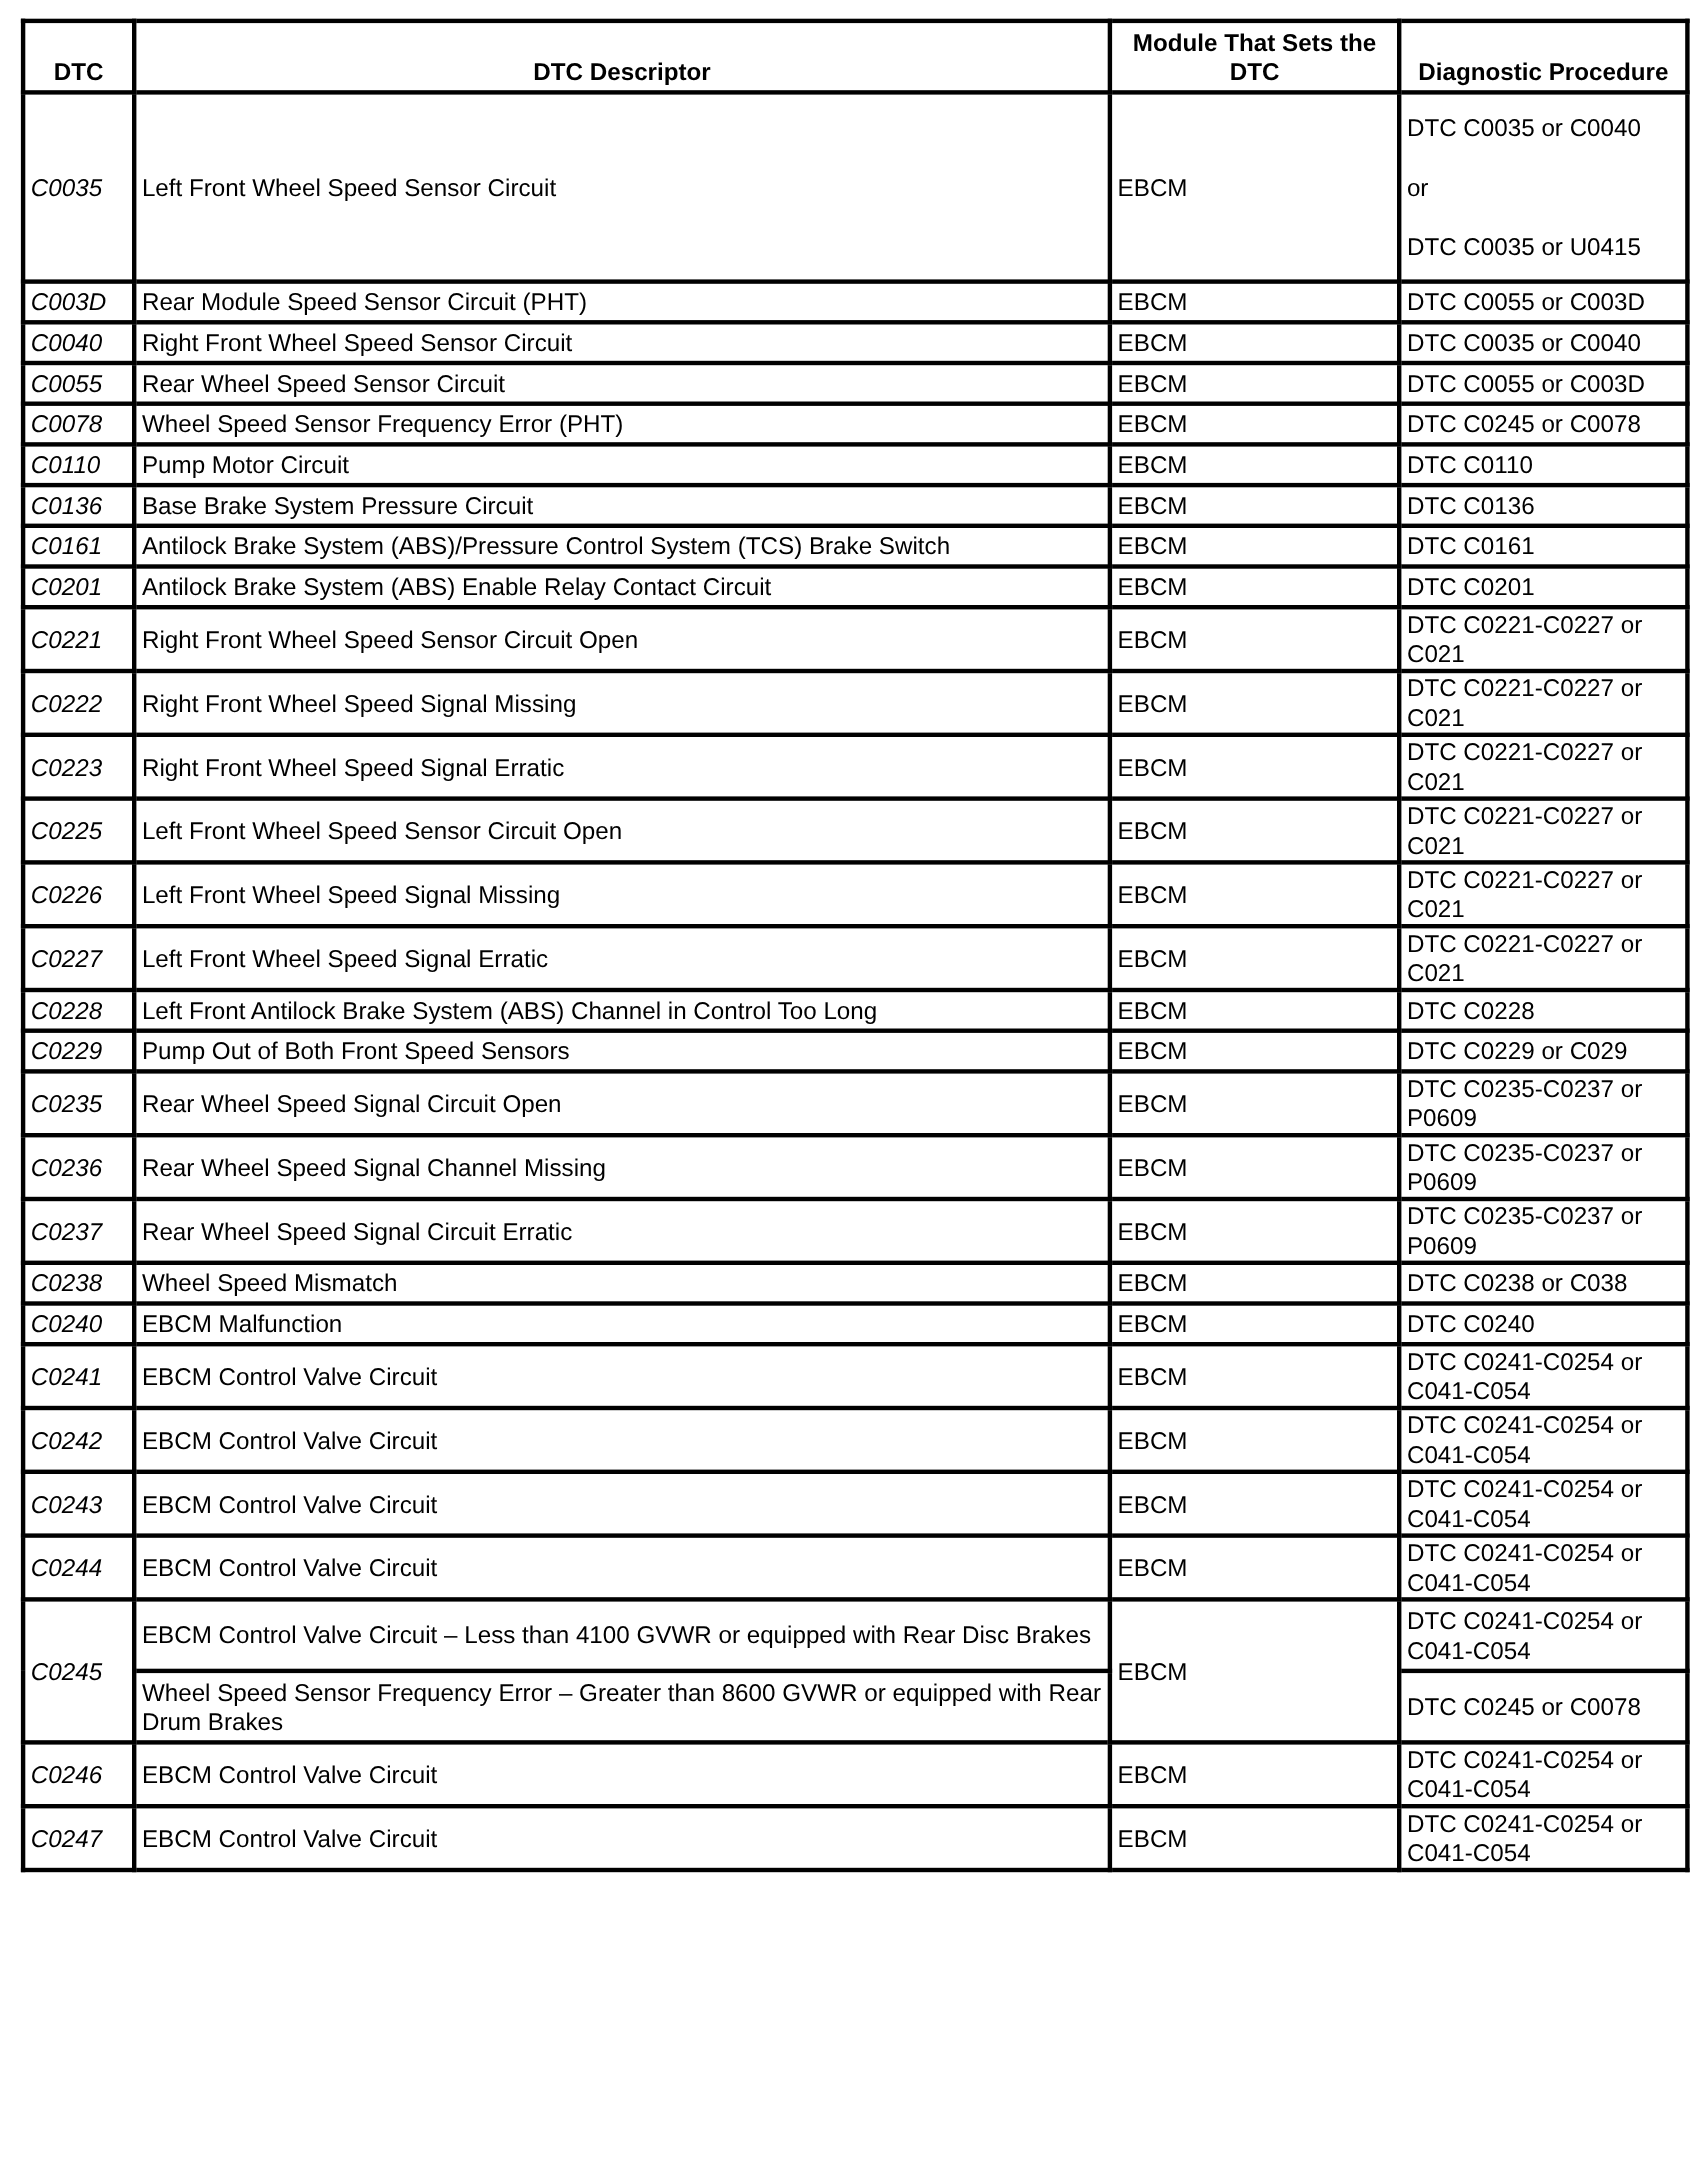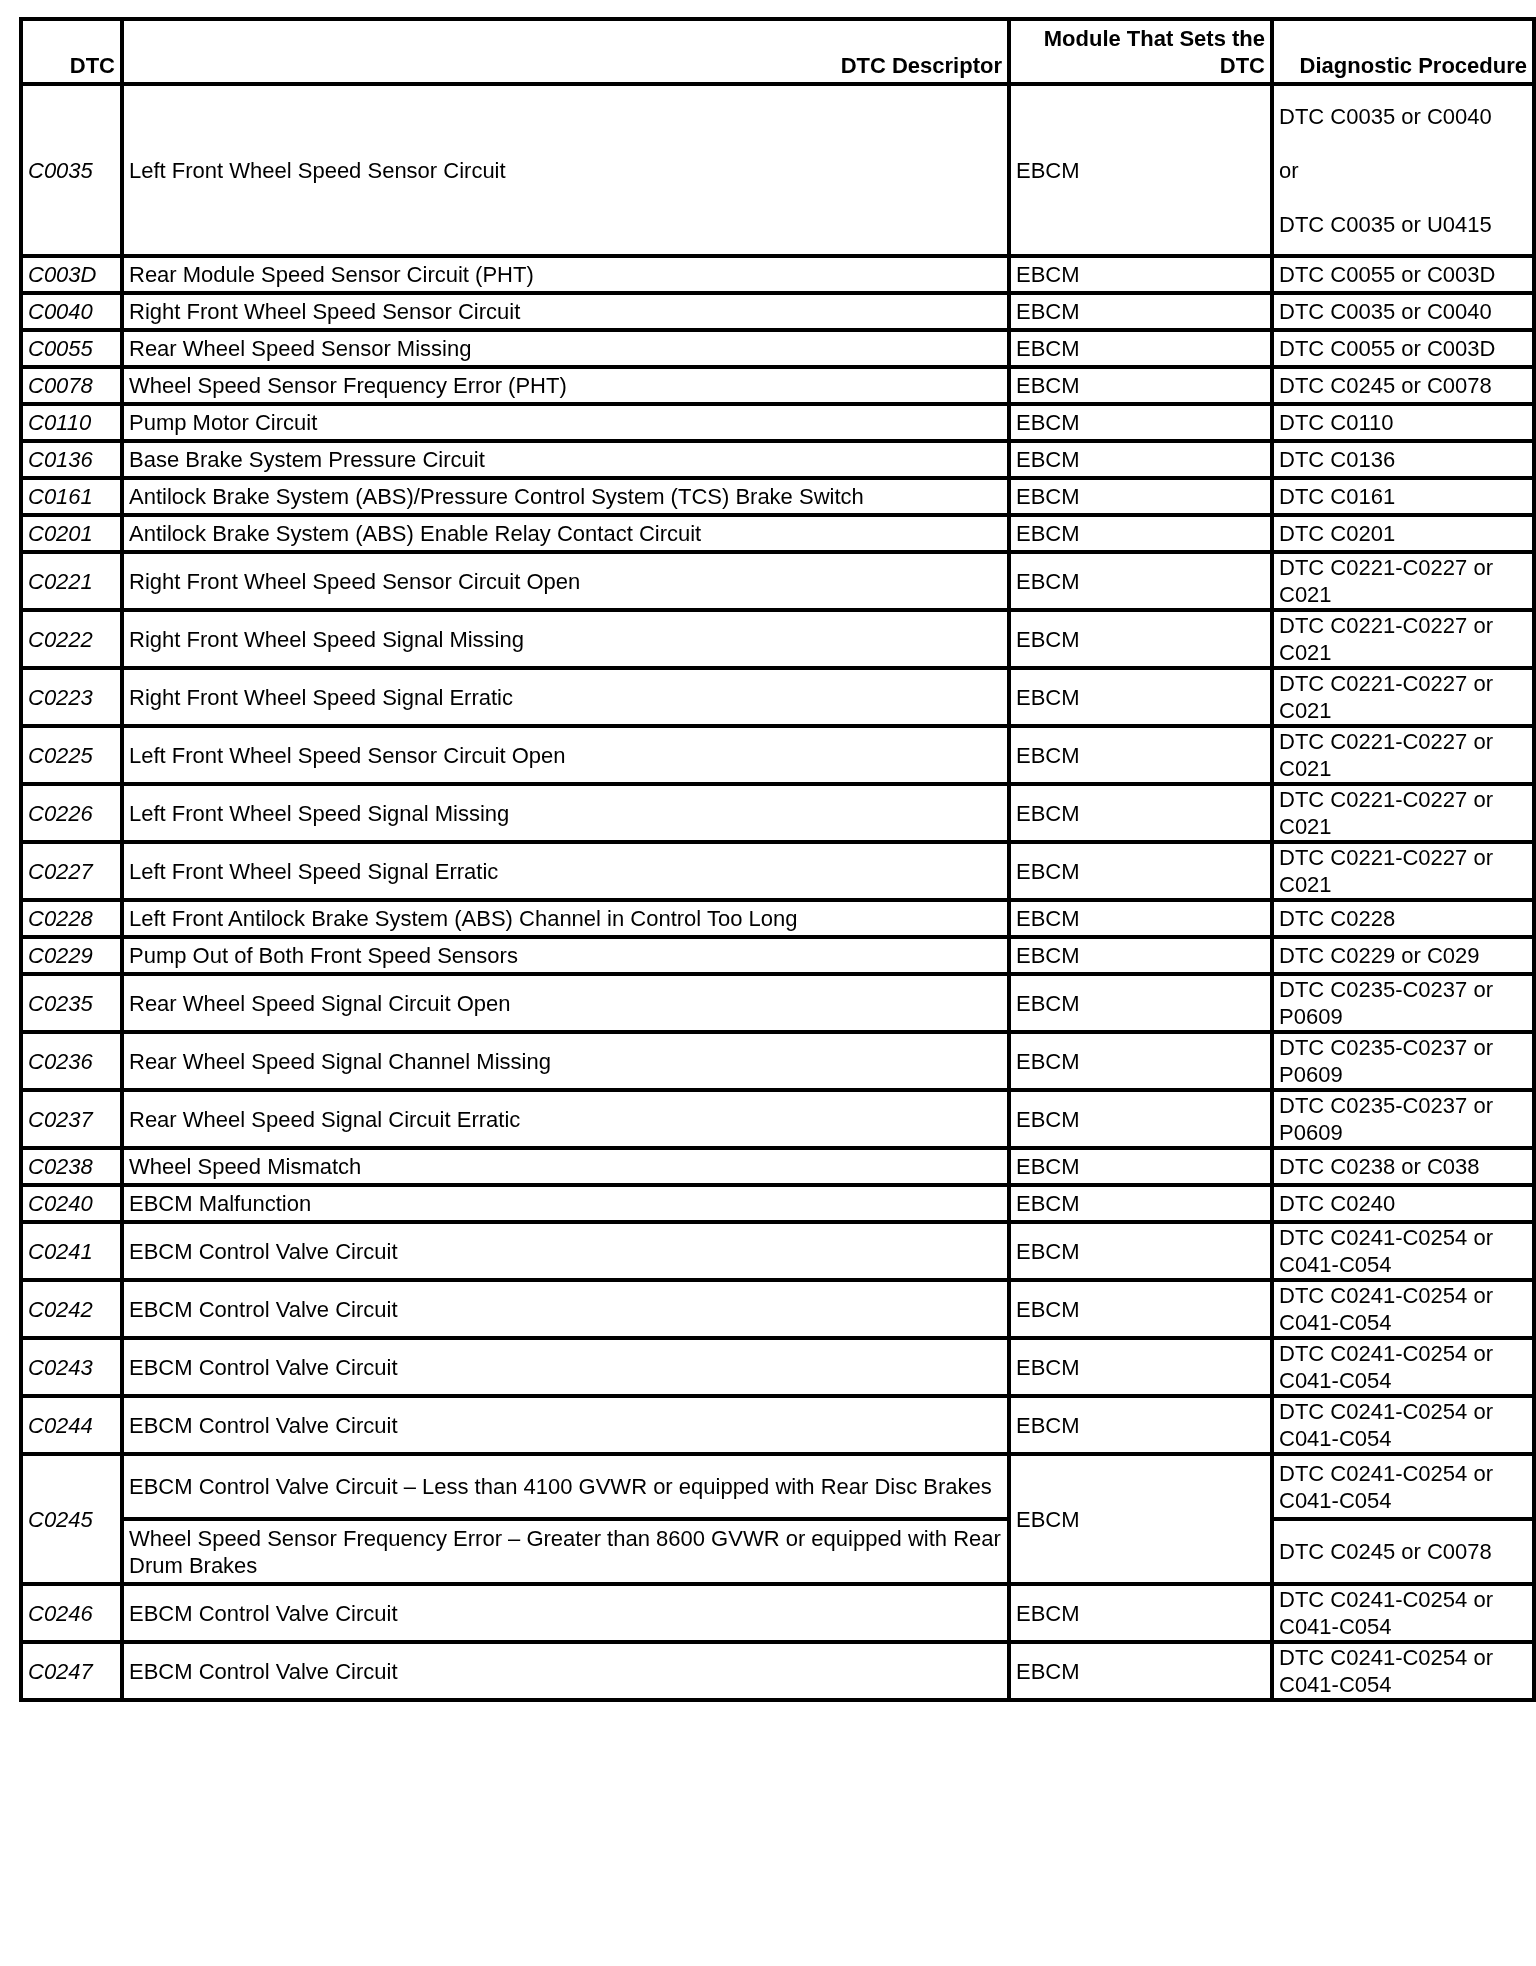--- a/index.html
+++ b/index.html
@@ -11,21 +11,21 @@
     font-size: 22px; line-height: 27px;
   }
   table.dtc col.c1 { width: 101px; }
   table.dtc col.c2 { width: 887px; }
   table.dtc col.c3 { width: 263px; }
   table.dtc col.c4 { width: 262px; }
   table.dtc th, table.dtc td {
     border: 4px solid #000; padding: 0 5px; vertical-align: middle;
     text-align: left; font-weight: normal; overflow: hidden;
   }
-  table.dtc th { font-weight: bold; text-align: right; vertical-align: bottom; padding-bottom: 3px; height: 58px; font-size: 22px; line-height: 27px; }
+  table.dtc th { font-weight: bold; text-align: center; vertical-align: bottom; padding-bottom: 3px; height: 58px; font-size: 22px; line-height: 27px; }
   td.code { text-align: center; padding: 0 2px; font-style: italic; }
   tr.h1 td { height: 33px; }
   tr.h2 td { height: 47px; }
   tr.tall td { height: 168px; }
   tr.half td { height: 61px; }
   td.proc-multi { vertical-align: top; padding-top: 0; }
   .proc-multi .l { display: block; height: 54px; line-height: 27px; }
   .proc-multi .l:last-child { height: 27px; }
   td.wrap { line-height: 27px; }
 </style>
@@ -65,21 +65,21 @@
         <td class="wrap">DTC C0055 or C003D</td>
       </tr>
       <tr class="h1">
         <td class="code">C0040</td>
         <td>Right Front Wheel Speed Sensor Circuit</td>
         <td>EBCM</td>
         <td class="wrap">DTC C0035 or C0040</td>
       </tr>
       <tr class="h1">
         <td class="code">C0055</td>
-        <td>Rear Wheel Speed Sensor Missing</td>
+        <td>Rear Wheel Speed Sensor Circuit</td>
         <td>EBCM</td>
         <td class="wrap">DTC C0055 or C003D</td>
       </tr>
       <tr class="h1">
         <td class="code">C0078</td>
         <td>Wheel Speed Sensor Frequency Error (PHT)</td>
         <td>EBCM</td>
         <td class="wrap">DTC C0245 or C0078</td>
       </tr>
       <tr class="h1">

